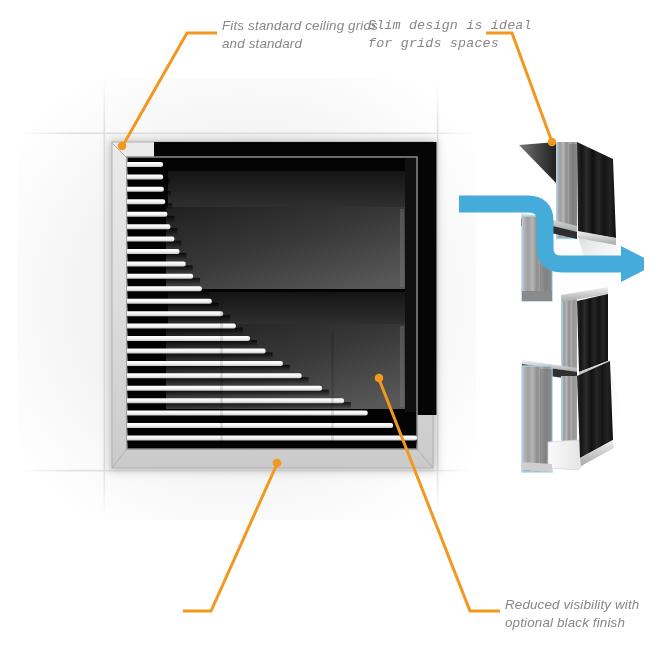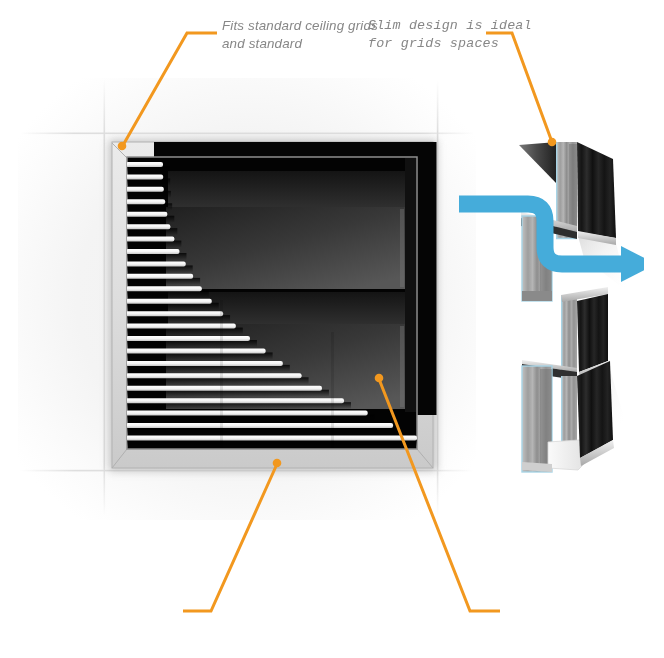--- a/index.html
+++ b/index.html
@@ -240,14 +240,18 @@
 </svg>
 
 <div class="callout-label" style="left:222px;top:17px;">
   <div>Fits standard ceiling grids</div>
   <div>and standard</div>
 </div>
 <div class="callout-label align-center" style="left:368px;top:17px;width:130px;">
   <div>Slim design is ideal</div>
   <div>for grids spaces</div>
 </div>
+<div class="callout-label" style="left:505px;top:596px;">
+  <div>Reduced visibility with</div>
+  <div>optional black finish</div>
+</div>
 
 </div>
 
 </body></html>

